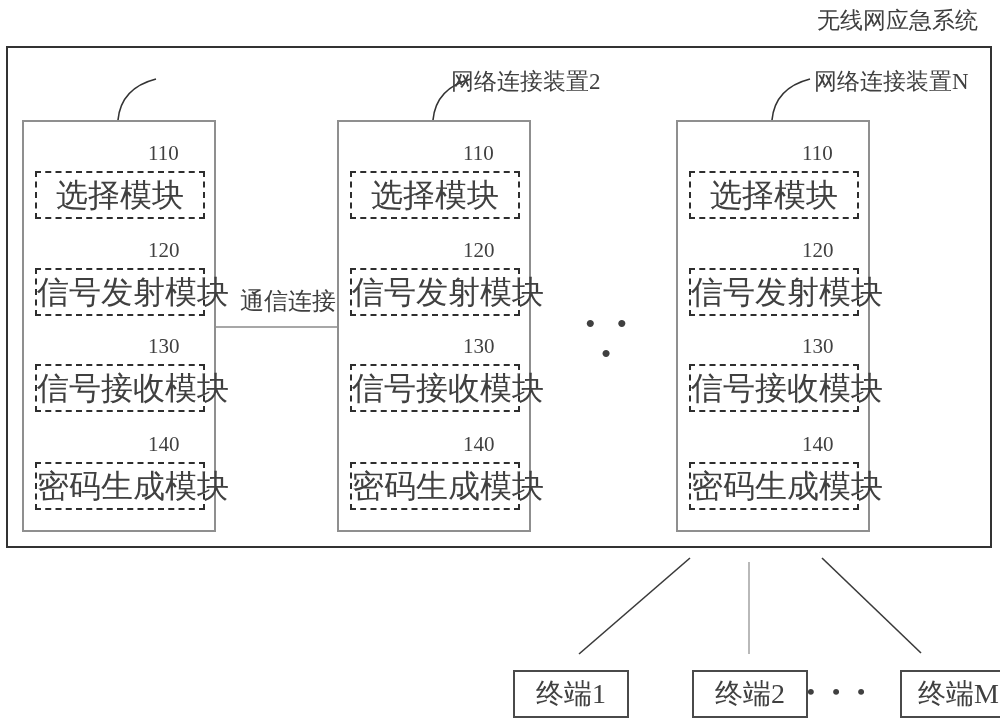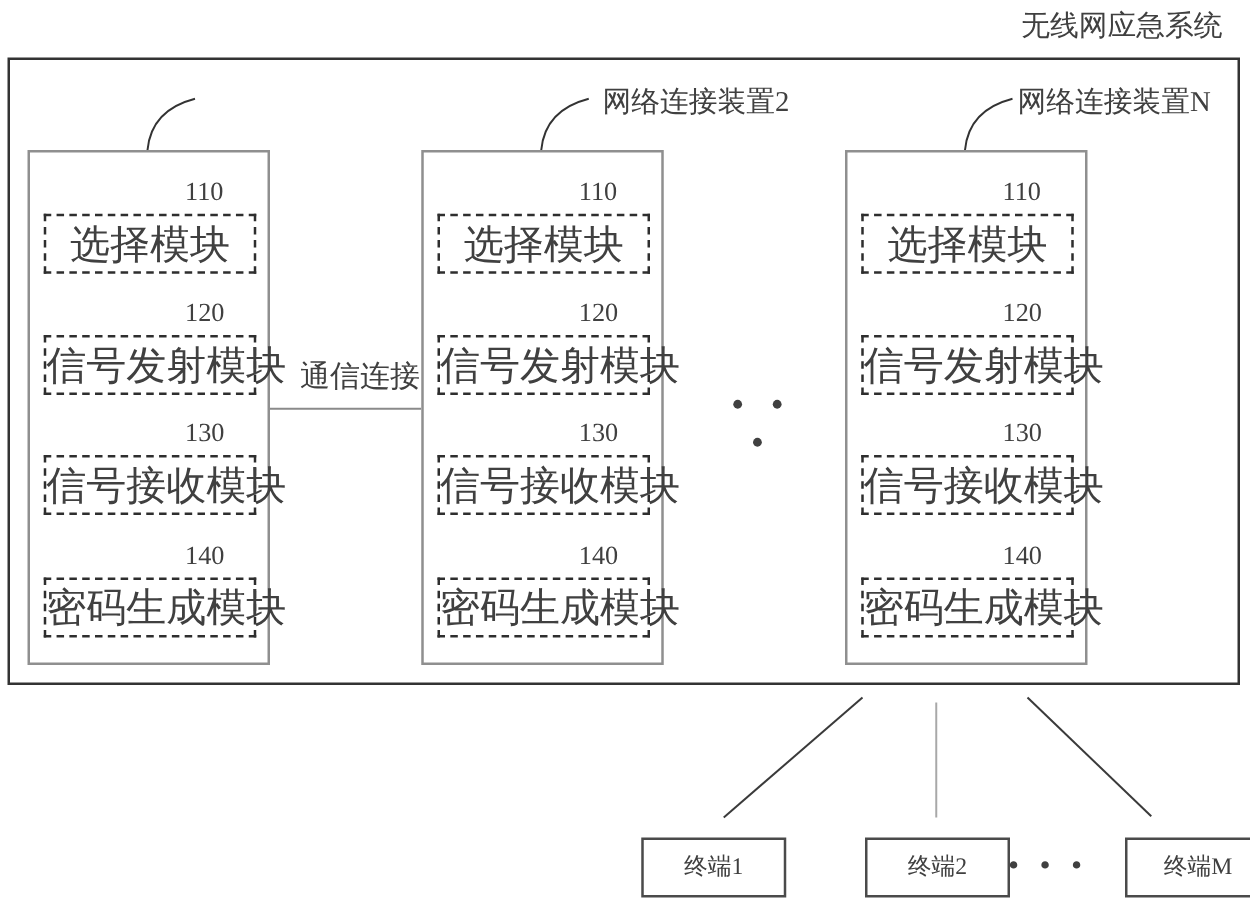--- a/index.html
+++ b/index.html
@@ -34,21 +34,21 @@
   .conn-label{
     position:absolute;left:214px;top:285px;width:148px;
     font-size:24px;text-align:center;white-space:nowrap;
   }
   .dots-devices{
     position:absolute;left:570px;top:309px;width:80px;
     font-size:26px;font-weight:bold;letter-spacing:8px;text-align:center;
   }
   .terminal{
     position:absolute;top:670px;height:44px;border:2px solid #4a4a4a;
-    background:#fff;text-align:center;font-size:19px;line-height:44px;white-space:nowrap;font-family:Liberation Serif, serif;
+    background:#fff;text-align:center;font-size:28px;line-height:44px;white-space:nowrap;font-family:Liberation Serif, serif;
   }
   .dots-terminals{
     position:absolute;left:806px;top:679px;width:66px;
     font-size:22px;font-weight:bold;letter-spacing:6px;text-align:center;
   }
   svg.overlay{position:absolute;left:0;top:0;pointer-events:none;}
 </style>
 </head>
 <body>
 
@@ -79,21 +79,21 @@
     <path d="M772 363 Q776 348 798 345" fill="none" stroke="#333" stroke-width="1.5"></path>
     <path d="M772 461 Q776 446 798 443" fill="none" stroke="#333" stroke-width="1.5"></path>
 
     <line x1="216" y1="327" x2="337" y2="327" stroke="#8a8a8a" stroke-width="1.6"></line>
 
     <line x1="690" y1="558" x2="579" y2="654" stroke="#3a3a3a" stroke-width="1.6"></line>
     <line x1="749" y1="562" x2="749" y2="654" stroke="#a8a8a8" stroke-width="1.6"></line>
     <line x1="822" y1="558" x2="921" y2="653" stroke="#3a3a3a" stroke-width="1.6"></line>
   </svg>
 
-  <div class="device-label" style="left:482px;">网络连接装置2</div>
+  <div class="device-label" style="left:451px;">网络连接装置2</div>
   <div class="device-label" style="left:814px;">网络连接装置N</div>
 
   <div class="device" style="left:22px;">
     <div class="mod-num" style="top:20px;">110</div>
     <div class="mod" style="top:49px;"><span>选择模块</span></div>
     <div class="mod-num" style="top:117px;">120</div>
     <div class="mod" style="top:146px;"><span>信号发射模块</span></div>
     <div class="mod-num" style="top:213px;">130</div>
     <div class="mod" style="top:242px;"><span>信号接收模块</span></div>
     <div class="mod-num" style="top:311px;">140</div>

